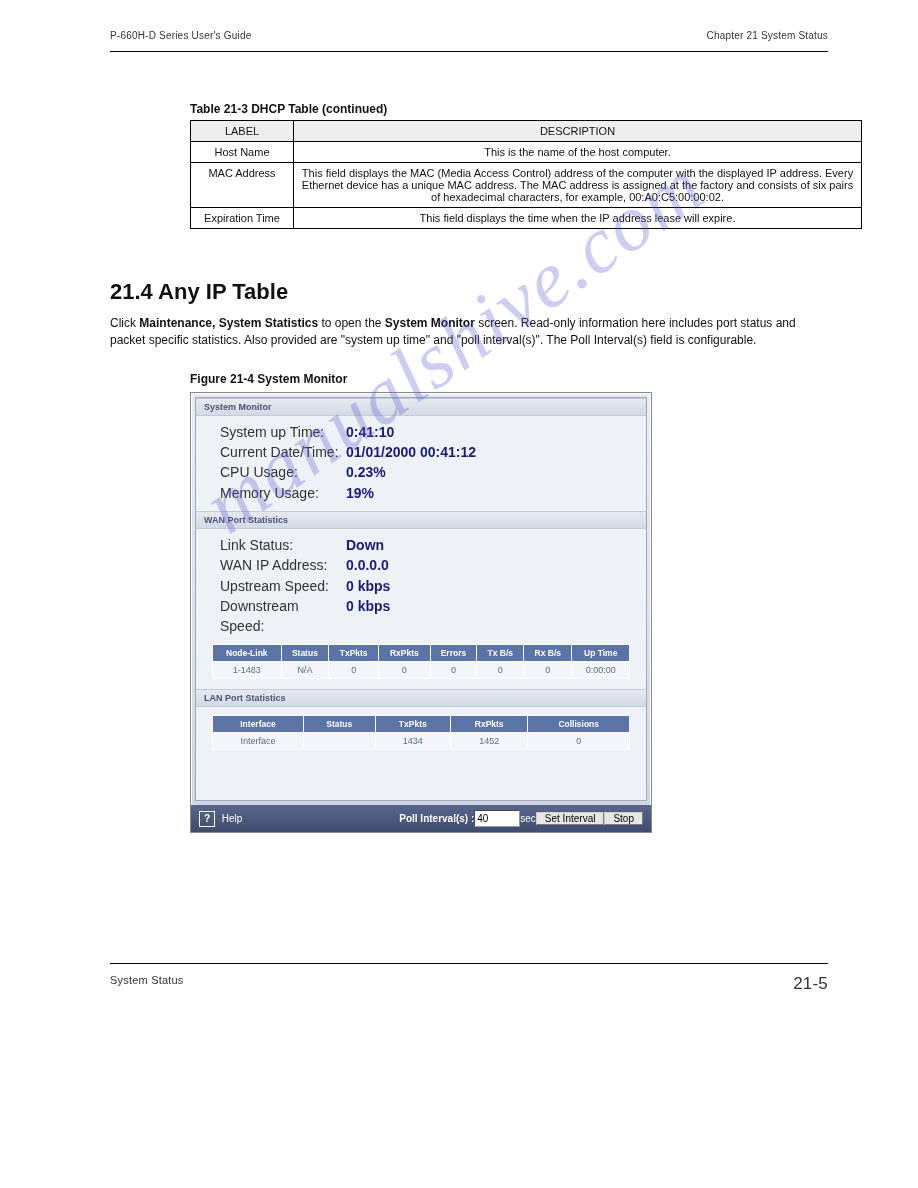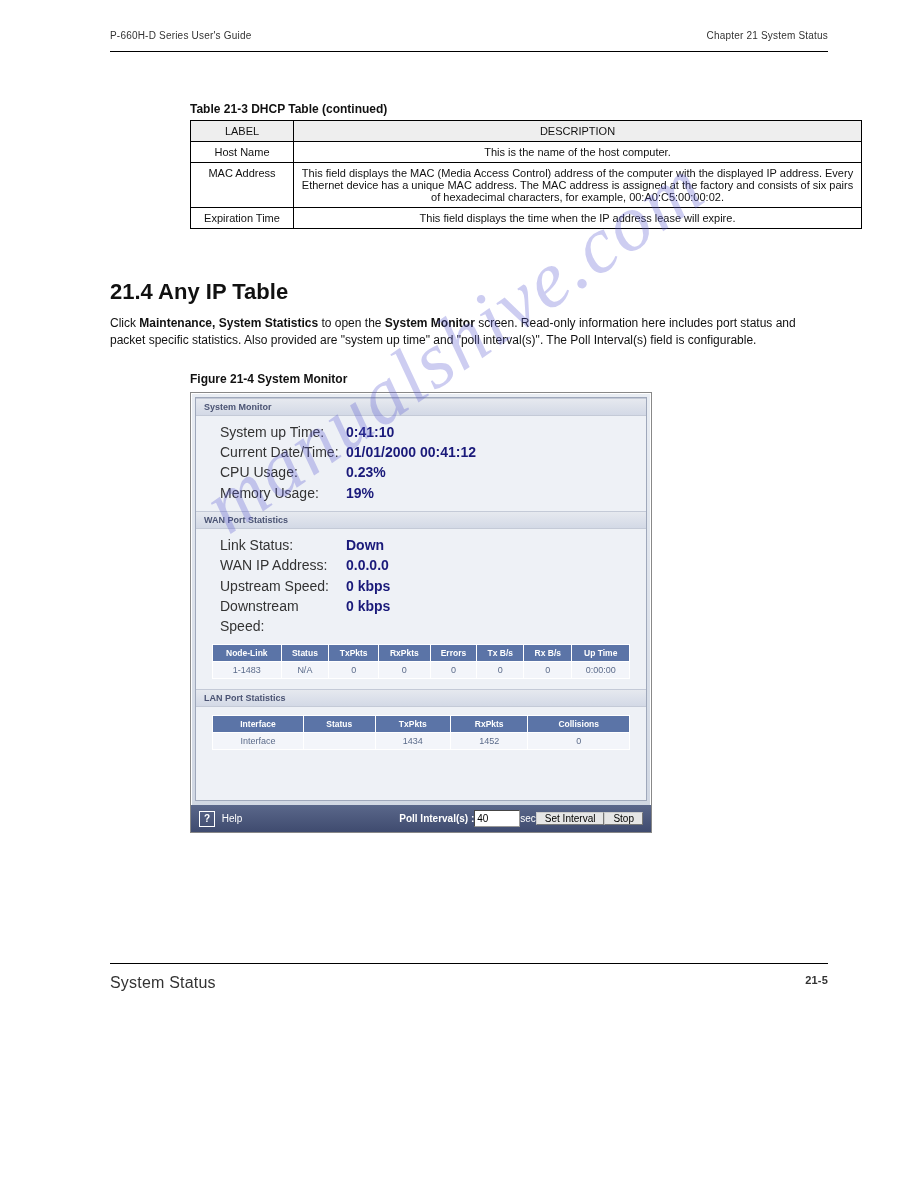--- a/index.html
+++ b/index.html
@@ -168,22 +168,22 @@
     font-size: 80px;
     color: rgba(90,90,210,0.3);
     transform: rotate(-35deg);
     pointer-events: none;
     font-family: Georgia, serif;
     font-style: italic;
     letter-spacing: 2px;
   }
   .doc-wrap { position: relative; }
 
-  .footer-left { font-size: 16px; }
-  .footer-right { font-size: 11px; font-weight: bold; }
+  .footer-left { font-size: 11px; }
+  .footer-right { font-size: 17px; font-weight: normal; }
 </style>
 </head>
 <body>
 
 <div class="page doc-wrap">
   <div class="watermark">manualshive.com</div>
 
   <div class="header-row">
     <span>P-660H-D Series User's Guide</span>
     <span>Chapter 21 System Status</span>

